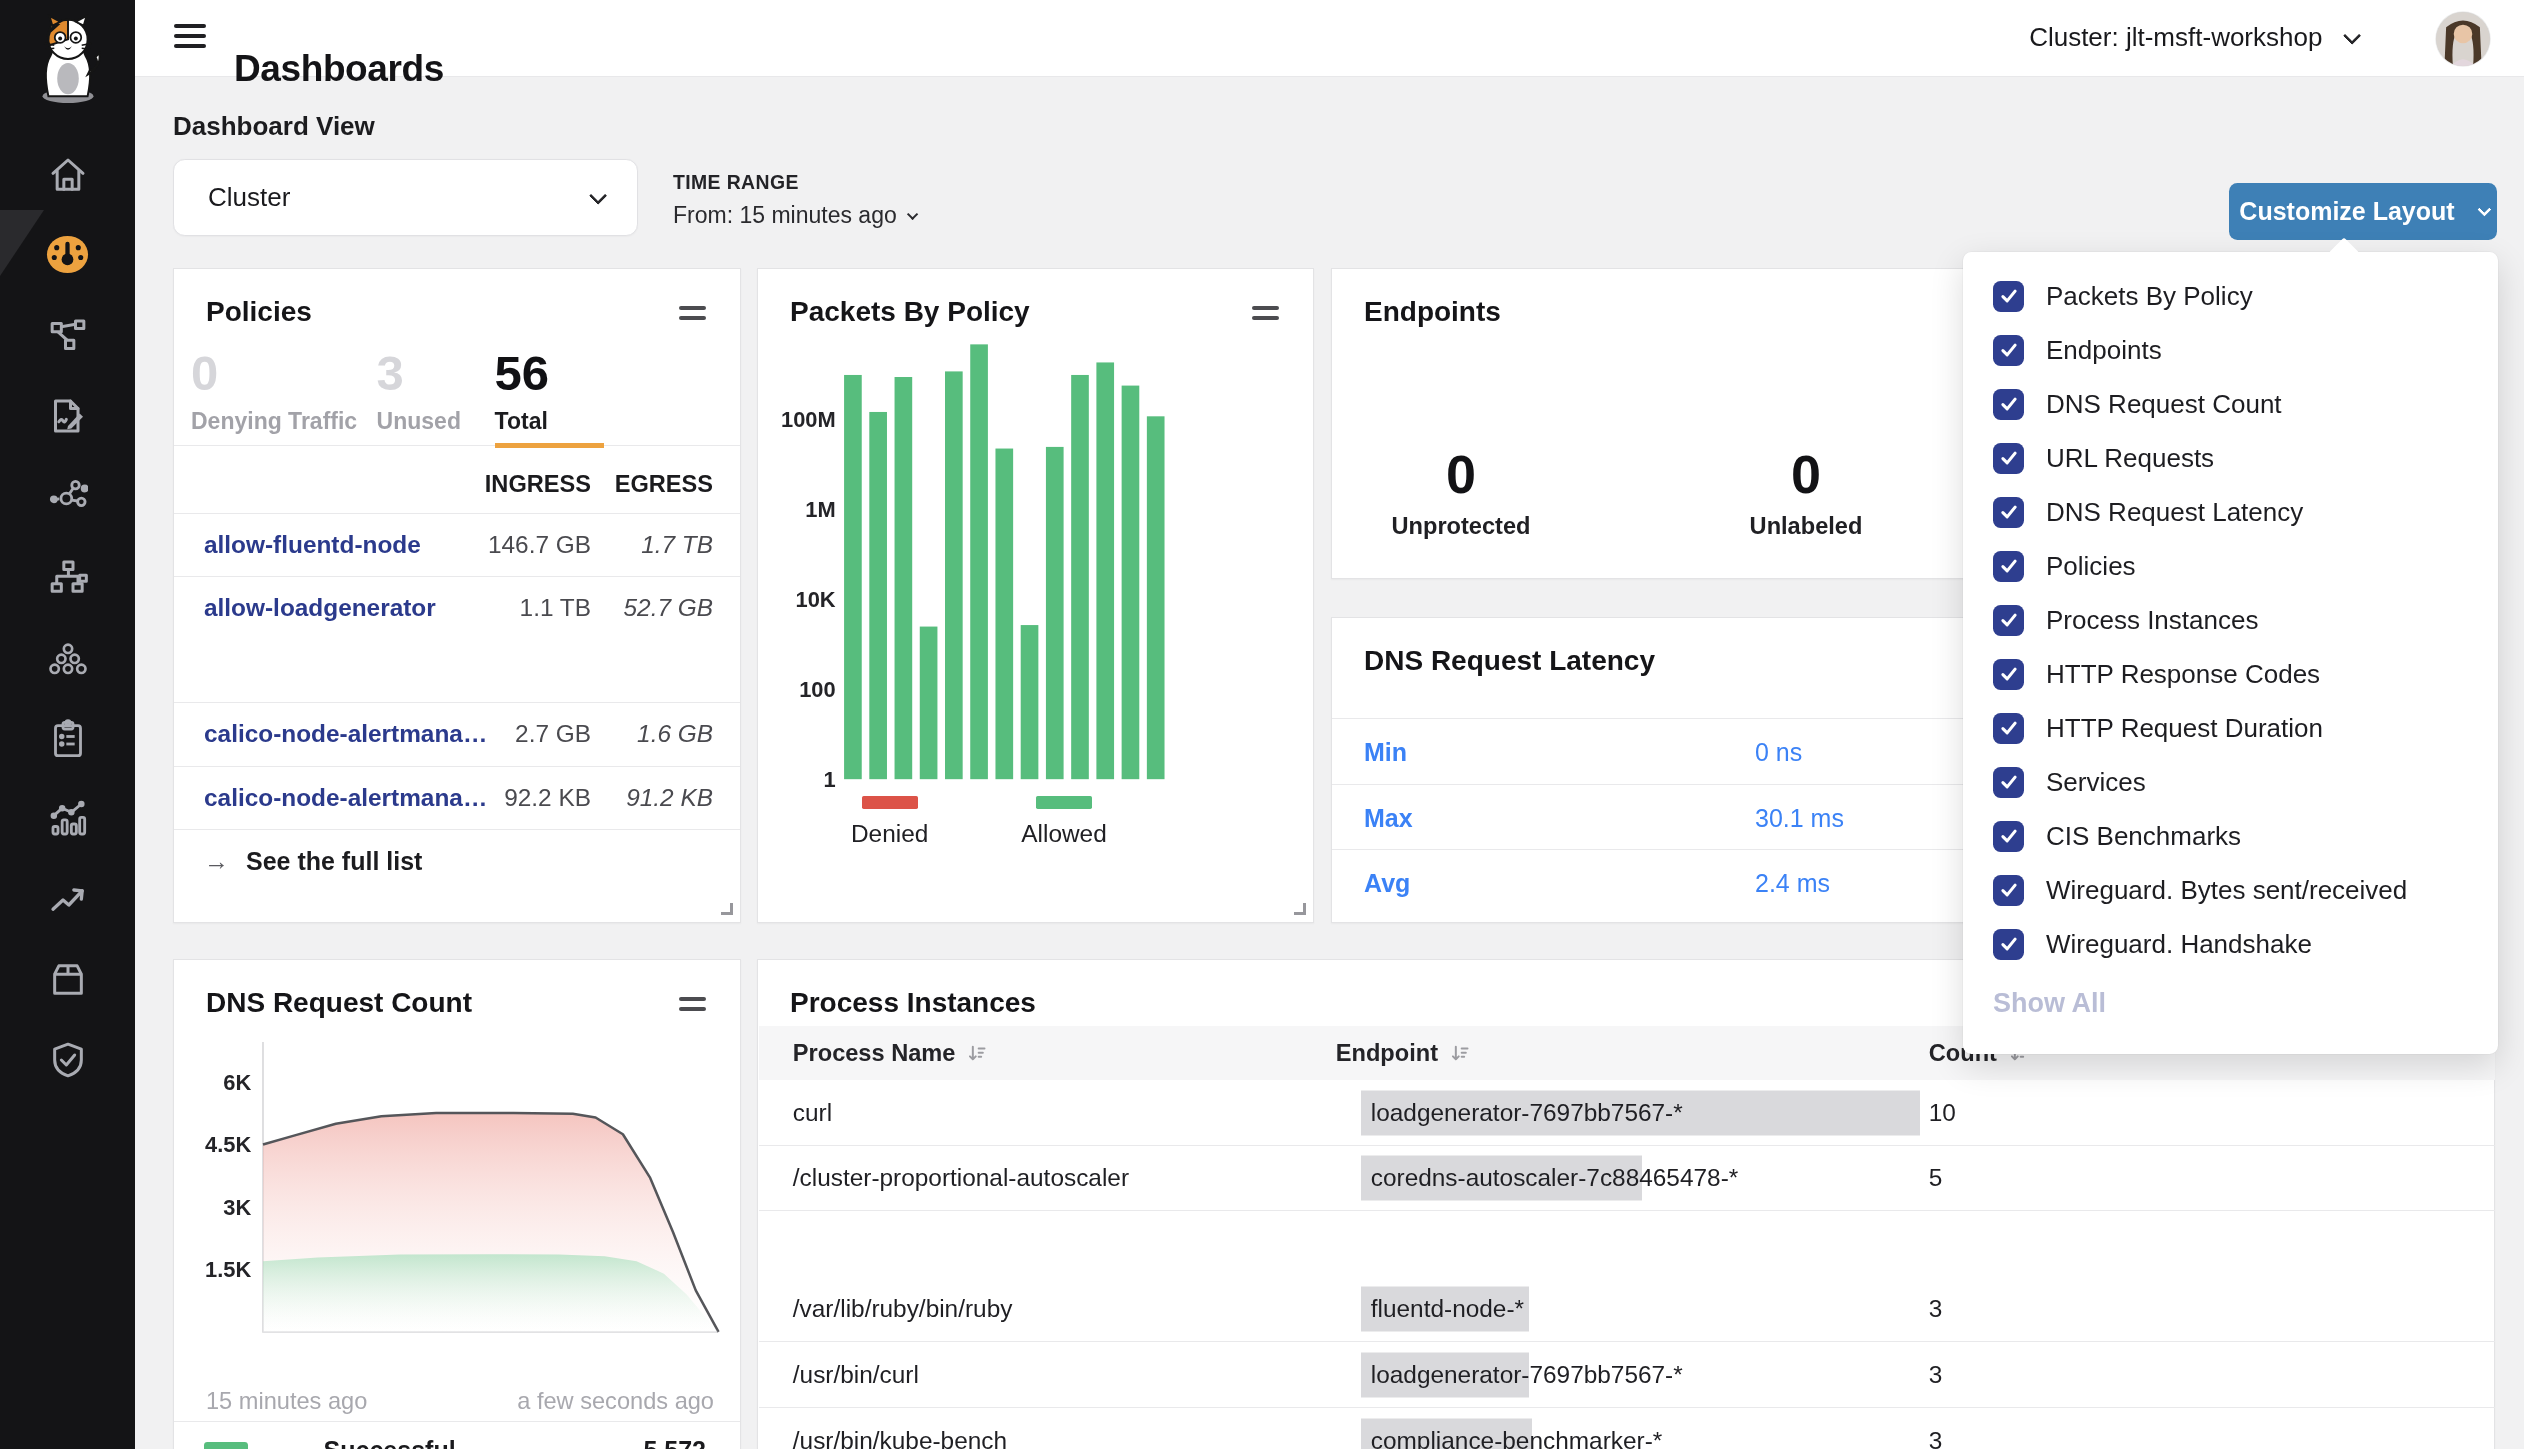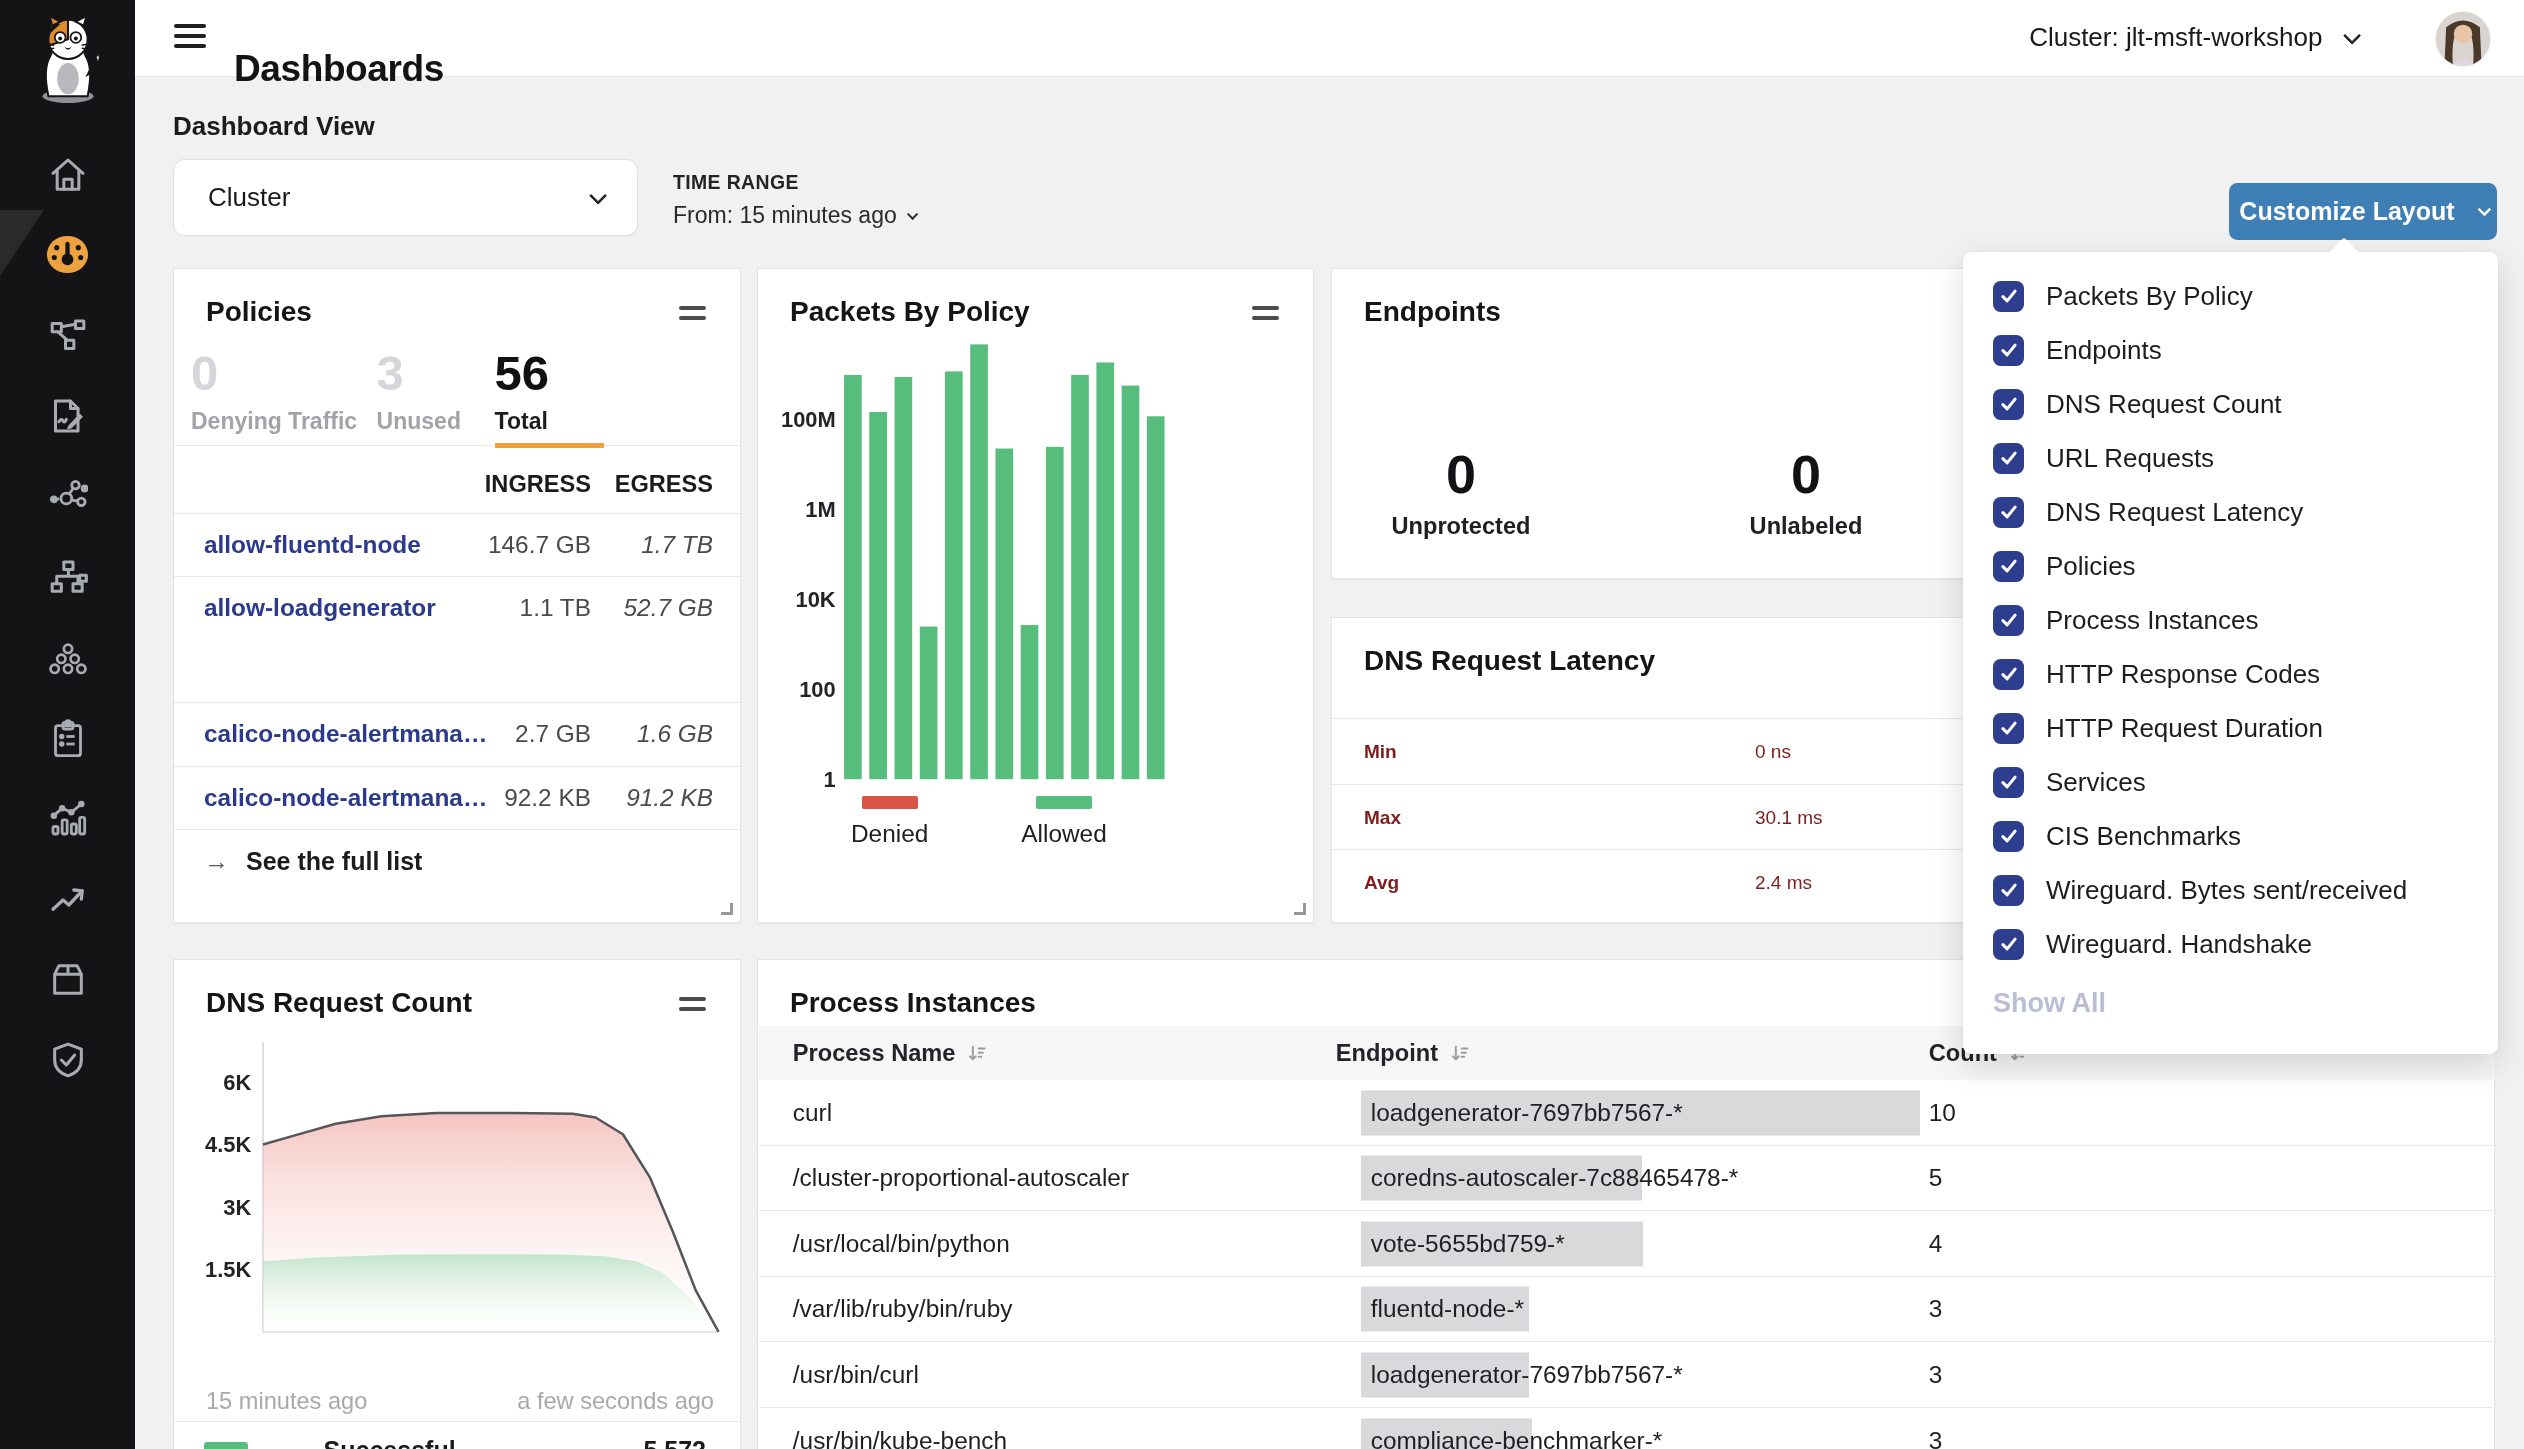--- a/index.html
+++ b/index.html
@@ -74,21 +74,21 @@
   .legend-label{font-size:24.4px;color:#202024;}
 
   
   #endpoints-card{left:1331px;top:268px;width:1164px;height:311px;}
   .ep-stat{position:absolute;top:178px;text-align:center;transform:translateX(-50%);}
   .ep-stat .num{font-size:54px;font-weight:800;color:#121215;line-height:1;}
   .ep-stat .lbl{margin-top:11.8px;font-size:23.6px;font-weight:600;color:#202024;}
 
   
   #latency-card{left:1331px;top:617px;width:1164px;height:306px;}
-  .lat-row{position:absolute;left:0;width:100%;height:66px;border-top:0.8px solid var(--divider);font-size:19px;color:#7f1d1d;}
+  .lat-row{position:absolute;left:0;width:100%;height:66px;border-top:0.8px solid var(--divider);font-size:25px;color:#3b82f6;}
   .lat-row .k{position:absolute;left:32px;top:50%;transform:translateY(-50%);font-weight:600;}
   .lat-row .v{position:absolute;left:423px;top:50%;transform:translateY(-50%);}
 
   
   #dns-card{left:173px;top:959px;width:568px;height:539px;}
   #dns-svg{position:absolute;left:12.6px;top:61px;}
   .x-labels{position:absolute;left:32px;top:428px;width:508px;display:flex;justify-content:space-between;font-size:23.6px;color:#a8a8ae;}
   .dns-divider{position:absolute;left:0;top:461px;width:100%;border-top:0.8px solid var(--divider);}
   .dns-legend{position:absolute;left:0;top:461px;width:100%;height:59px;display:flex;align-items:center;padding:0 17px;}
   .dns-legend .sw{width:44px;height:17px;border-radius:3.4px;background:var(--green);margin-left:12.6px;}
@@ -488,28 +488,20 @@
       <span class="c-count">10</span>
     </div>
     <div class="trow" style="top:185px">
       <span class="c-name">/cluster-proportional-autoscaler</span>
       <span class="c-endpoint">
           <span class="chip w1"></span>
           <span class="ep-text">coredns-autoscaler-7c88465478-*</span>
         </span>
       <span class="c-count">5</span>
     </div>
-    <div class="trow" style="top:251px">
-      <span class="c-name">/usr/local/bin/python</span>
-      <span class="c-endpoint">
-          <span class="chip w2"></span>
-          <span class="ep-text">vote-5655bd759-*</span>
-        </span>
-      <span class="c-count">4</span>
-    </div>
     <div class="trow" style="top:316px">
       <span class="c-name">/var/lib/ruby/bin/ruby</span>
       <span class="c-endpoint">
           <span class="chip w3"></span>
           <span class="ep-text">fluentd-node-*</span>
         </span>
       <span class="c-count">3</span>
     </div>
     <div class="trow" style="top:382px">
       <span class="c-name">/usr/bin/curl</span>

